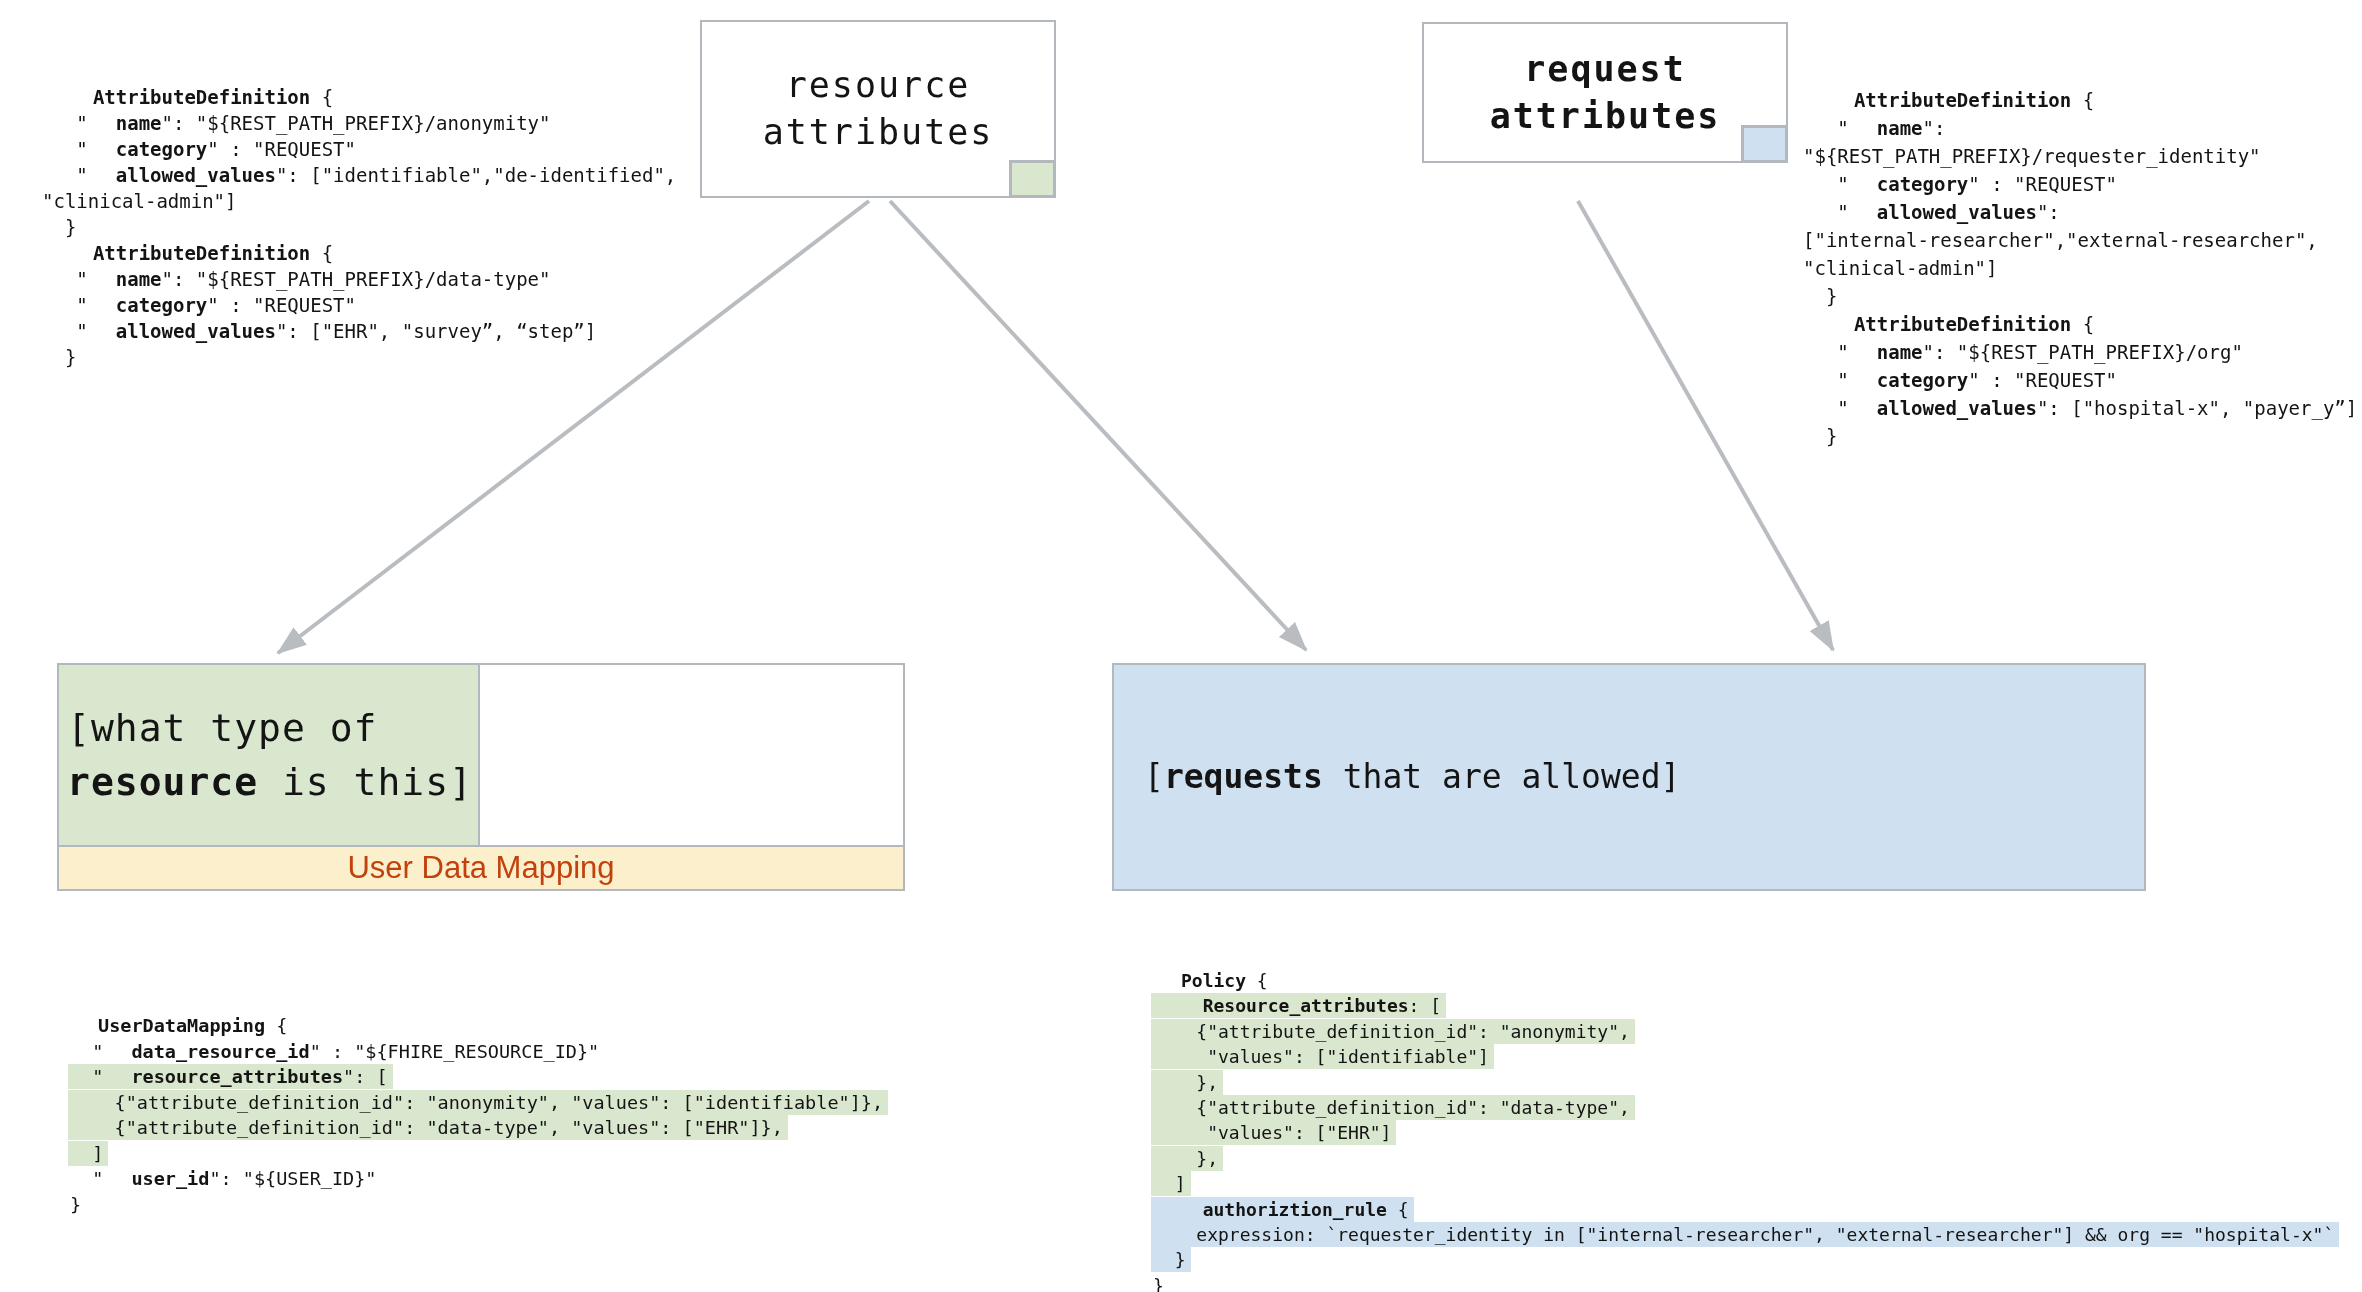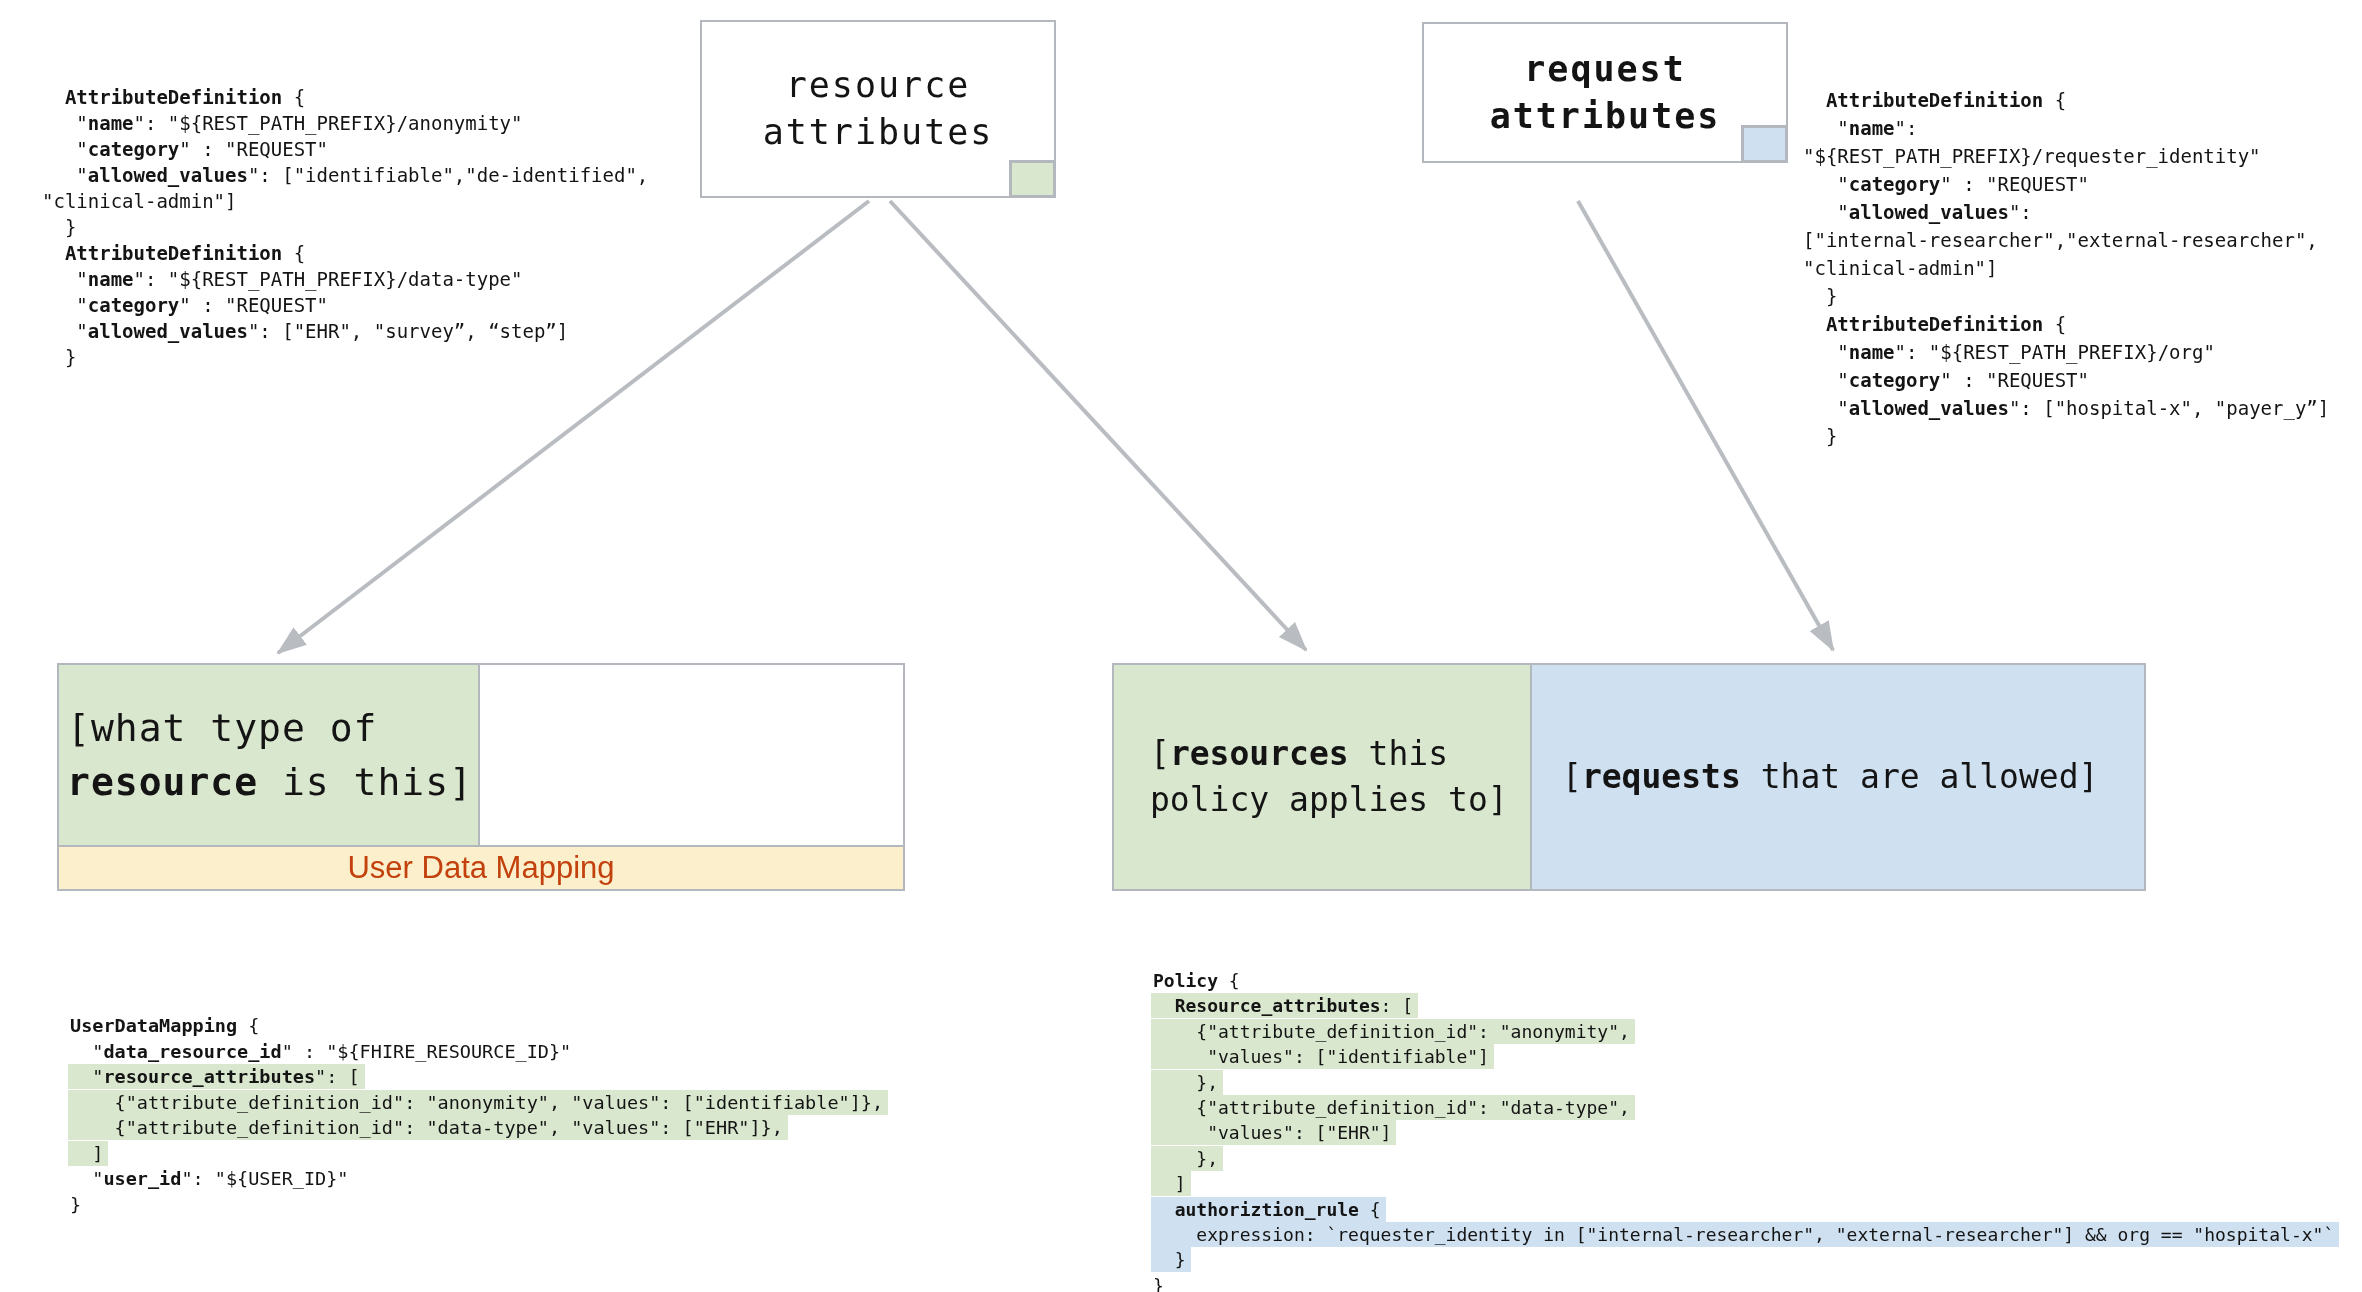--- a/index.html
+++ b/index.html
@@ -8,21 +8,21 @@
   }
   *{box-sizing:border-box;}
   html,body{margin:0;padding:0;}
   body{
     width:2362px;height:1292px;position:relative;background:#ffffff;
     font-family:"DejaVu Sans Mono",monospace;color:#141414;overflow:hidden;
   }
   
   .code{position:absolute;white-space:pre;}
   .code .cl{display:block;}
-  .code b{font-weight:bold;}
+  .code b{font-weight:bold;margin-left:28px;}
   .hl{padding:2px 5px 2px 2px;margin-left:-2px;}
   .hl-green{background:var(--c-green);}
   .hl-blue{background:var(--c-blue);}
   
   .attr-box{
     position:absolute;background:#fff;border:2px solid var(--c-border);
     display:flex;align-items:center;justify-content:center;text-align:center;
     font-size:35px;line-height:47px;letter-spacing:2px;
   }
   .corner{position:absolute;right:-2px;bottom:-2px;width:47px;height:38px;border:3px solid var(--c-border);}
@@ -78,23 +78,20 @@
   <div class="map-cells">
     <div class="cell cell-green udm-cell" style="width:421px;flex:0 0 421px;padding-left:8px;">
       <span><span>[what type of</span><br><b>resource</b><span> is this]</span></span>
     </div>
   </div>
   <div class="banner">User Data Mapping</div>
 </div>
 
 <div class="map-box" style="left:1112px;top:663px;width:1034px;height:228px;">
   <div class="map-cells">
-    <div class="cell cell-green cp-cell" style="width:418px;flex:0 0 418px;">
-      <span><span>[</span><b>resources</b><span> this</span><br><span>policy applies to]</span></span>
-    </div>
     <div class="cell cell-blue cp-cell" style="flex:1;padding-left:30px;">
       <span><span>[</span><b>requests</b><span> that are allowed]</span></span>
     </div>
   </div>
 </div>
 
 <div class="code" style="left:70px;top:1013px;font-size:18.5px;line-height:25.5px;"><div class="cl"><b>UserDataMapping</b><span> {</span></div><div class="cl"><span>  "</span><b>data_resource_id</b><span>" : "${FHIRE_RESOURCE_ID}"</span></div><div class="cl"><span class="hl hl-green"><span>  "</span><b>resource_attributes</b><span>": [</span></span></div><div class="cl"><span class="hl hl-green"><span>    {"attribute_definition_id": "anonymity", "values": ["identifiable"]},</span></span></div><div class="cl"><span class="hl hl-green"><span>    {"attribute_definition_id": "data-type", "values": ["EHR"]},</span></span></div><div class="cl"><span class="hl hl-green"><span>  ]</span></span></div><div class="cl"><span>  "</span><b>user_id</b><span>": "${USER_ID}"</span></div><div class="cl"><span>}</span></div></div>
 
 <div class="code" style="left:1153px;top:968px;font-size:18px;line-height:25.4px;"><div class="cl"><b>Policy</b><span> {</span></div><div class="cl"><span class="hl hl-green"><span>  </span><b>Resource_attributes</b><span>: [</span></span></div><div class="cl"><span class="hl hl-green"><span>    {"attribute_definition_id": "anonymity",</span></span></div><div class="cl"><span class="hl hl-green"><span>     "values": ["identifiable"]</span></span></div><div class="cl"><span class="hl hl-green"><span>    },</span></span></div><div class="cl"><span class="hl hl-green"><span>    {"attribute_definition_id": "data-type",</span></span></div><div class="cl"><span class="hl hl-green"><span>     "values": ["EHR"]</span></span></div><div class="cl"><span class="hl hl-green"><span>    },</span></span></div><div class="cl"><span class="hl hl-green"><span>  ]</span></span></div><div class="cl"><span class="hl hl-blue"><span>  </span><b>authoriztion_rule</b><span> {</span></span></div><div class="cl"><span class="hl hl-blue"><span>    expression: `requester_identity in ["internal-researcher", "external-researcher"] &amp;&amp; org == "hospital-x"`</span></span></div><div class="cl"><span class="hl hl-blue"><span>  }</span></span></div><div class="cl"><span>}</span></div></div>
 

